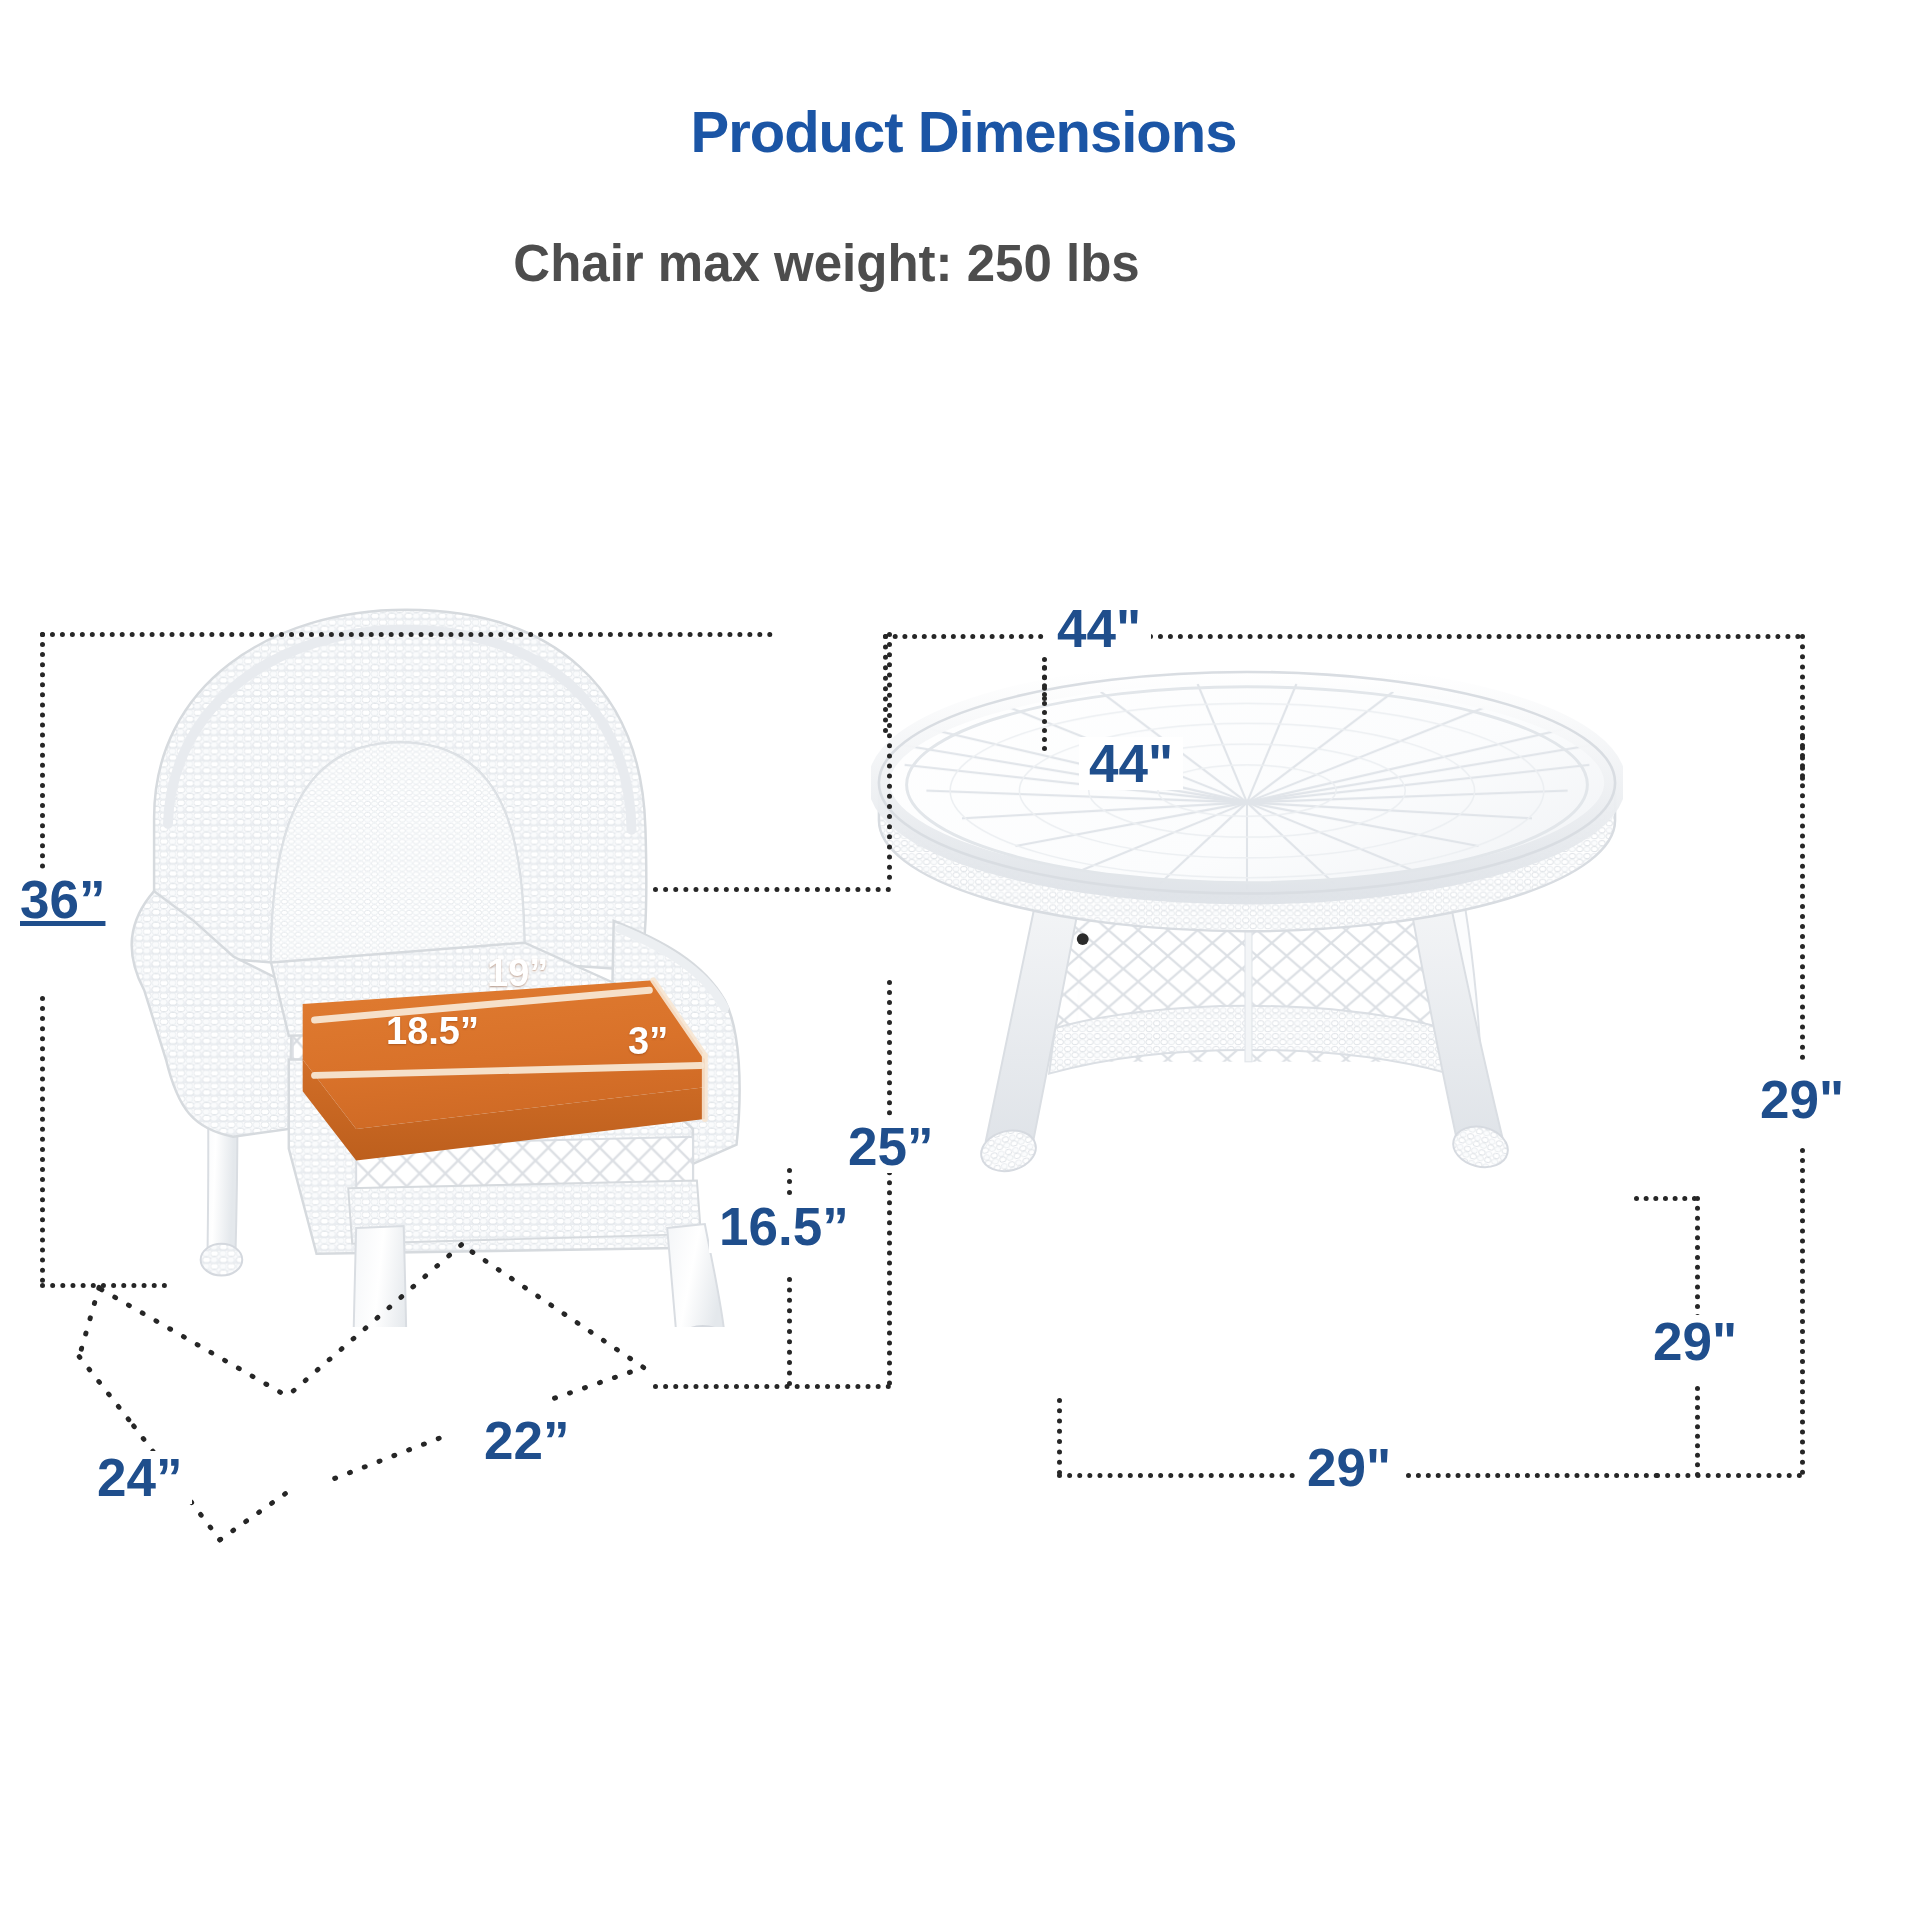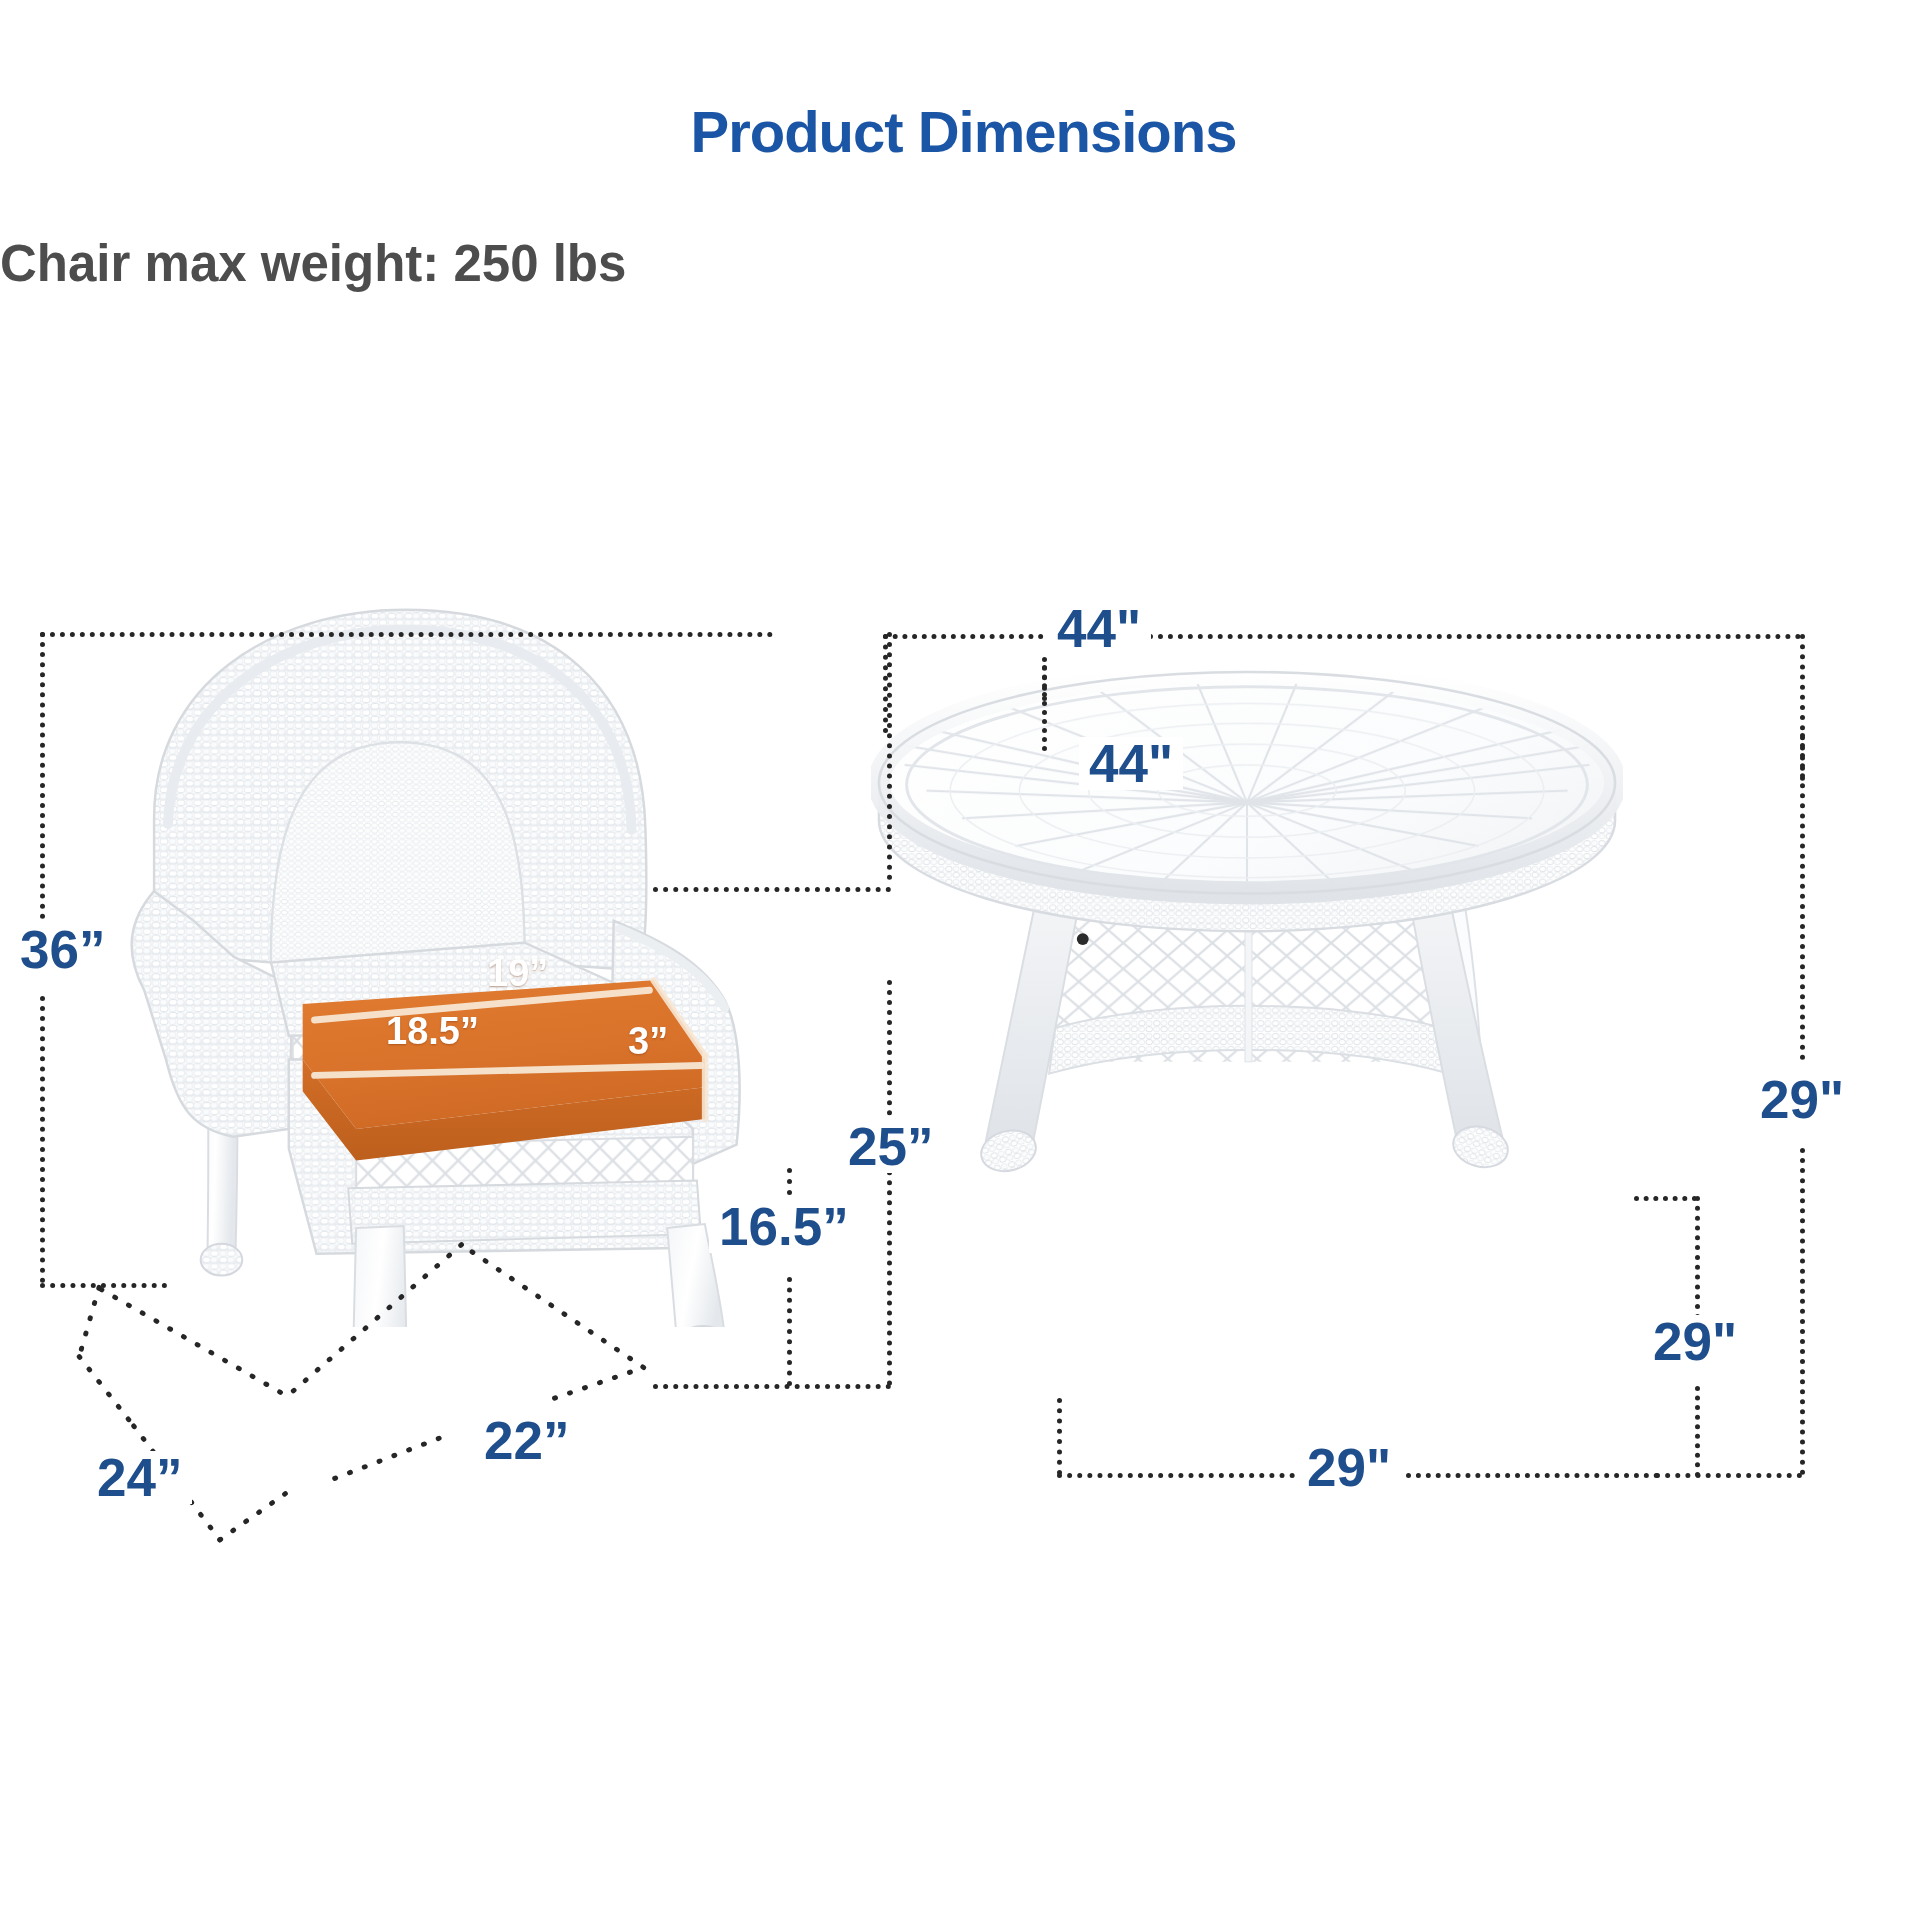--- a/index.html
+++ b/index.html
@@ -28,20 +28,21 @@
     font-size: 58px;
     font-weight: bold;
     color: #1b55a5;
     letter-spacing: -1px;
     line-height: 1;
   }
   .subtitle {
     position: absolute;
     left: 0; top: 238px;
     width: 1653px;
+    text-align: center;
     font-size: 51px;
     font-weight: bold;
     color: #4d4d4d;
     line-height: 1;
   }
 
   
   .dim {
     position: absolute;
     font-size: 53px;
@@ -281,21 +282,21 @@
 
     <ellipse cx="380" cy="150" rx="372" ry="112" fill="none" stroke="url(#edgeg)" stroke-width="22" opacity=".95"></ellipse>
     <ellipse cx="380" cy="150" rx="372" ry="112" fill="none" stroke="#d9dde2" stroke-width="2.6"></ellipse>
     <ellipse cx="380" cy="152" rx="344" ry="99" fill="none" stroke="#e2e6ea" stroke-width="3"></ellipse>
   </svg>
 
   <div class="dl h" style="left:40px;  top:632px;  width:733px;"></div>
   <div class="dl v" style="left:40px;  top:632px;  height:287px;"></div>
   <div class="dl v" style="left:40px;  top:996px; height:287px;"></div>
   <div class="dl h" style="left:40px;  top:1283px; width:127px;"></div>
-  <div class="dim" style="left:10px; top:923px;">36”</div>
+  <div class="dim" style="left:10px; top:873px;text-decoration:underline;">36”</div>
 
   <div class="dl h" style="left:653px; top:887px;  width:238px;"></div>
   <div class="dl v" style="left:887px; top:632px;  height:248px;"></div>
   <div class="dl v" style="left:887px; top:980px;  height:406px;"></div>
   <div class="dl h" style="left:653px; top:1384px; width:238px;"></div>
   <div class="dim" style="left:838px; top:1088px;margin-top:32px;">25”</div>
 
   <div class="dl v" style="left:787px; top:1168px; height:38px;"></div>
   <div class="dl v" style="left:787px; top:1277px; height:109px;"></div>
   <div class="dim" style="left:709px; top:1200px;">16.5”</div>

